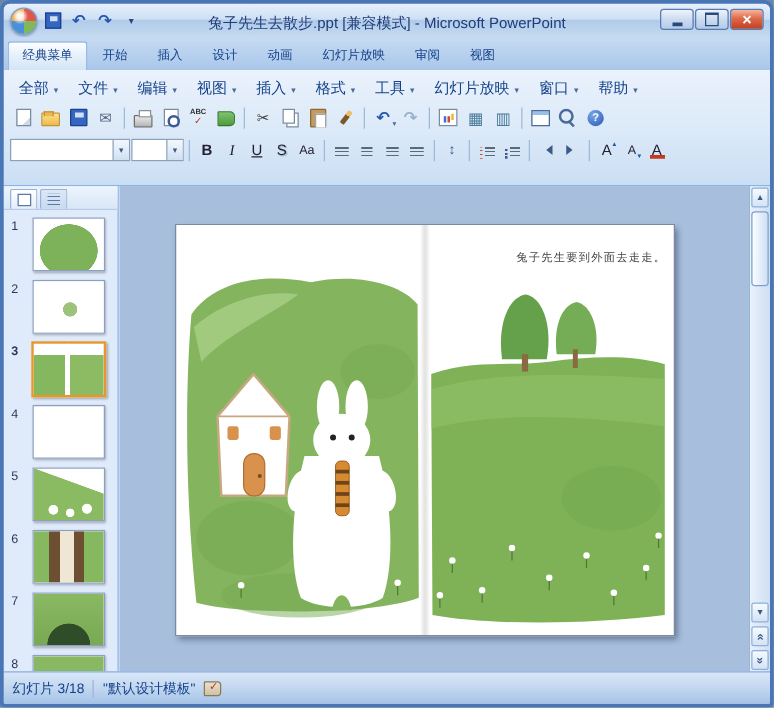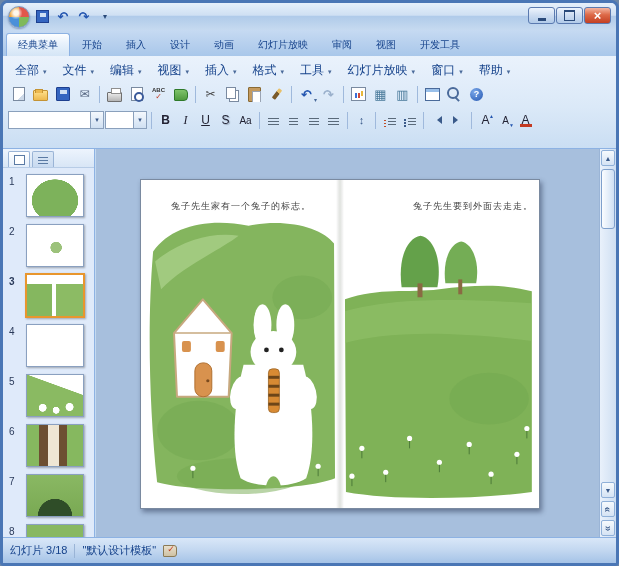--- a/index.html
+++ b/index.html
@@ -233,37 +233,37 @@
 <body>
 
 <div class="window">
 
   <div class="titlebar">
     <div class="orb"></div>
     <div class="qbtn q-save"></div>
     <div class="qbtn q-undo"></div>
     <div class="qbtn q-redo"></div>
     <div class="qbtn q-more"></div>
+    <div class="tb-title">兔子先生去散步.ppt [兼容模式] - Microsoft PowerPoint</div>
     <div class="winbtns">
       <div class="wbtn wb-min"></div>
       <div class="wbtn wb-max"></div>
       <div class="wbtn wb-close"></div>
     </div>
   </div>
 
   <div class="tabrow">
     <div class="tab active">经典菜单</div>
     <div class="tab">开始</div>
     <div class="tab">插入</div>
     <div class="tab">设计</div>
     <div class="tab">动画</div>
     <div class="tab">幻灯片放映</div>
     <div class="tab">审阅</div>
     <div class="tab">视图</div>
-    <div class="tab">开发工具</div>
   </div>
 
   <div class="ribbon">
     <div class="menurow">
       <span class="menu-item">
           <span>全部</span>
           <span class="caret"></span>
         </span>
       <span class="menu-item">
           <span>文件</span>
@@ -495,21 +495,20 @@
               <circle cx="300" cy="284" r="2.6"></circle>
             <circle cx="330" cy="266" r="2.6"></circle>
               <circle cx="352" cy="296" r="2.6"></circle>
             <circle cx="378" cy="276" r="2.6"></circle>
               <circle cx="388" cy="250" r="2.6"></circle>
             <circle cx="212" cy="298" r="2.6"></circle>
               <circle cx="52" cy="290" r="2.6"></circle>
             <circle cx="178" cy="288" r="2.6"></circle>
           </g>
         </svg>
-        <div class="cap cap-left">兔子先生家有一个兔子的标志。</div>
         <div class="cap cap-right">兔子先生要到外面去走走。</div>
       </div>
     </div>
 
     <div class="vscroll">
       <div class="sbtn sb-up"></div>
       <div class="sb-thumb"></div>
       <div class="sbtn sb-down"></div>
       <div class="sbtn sb-prev"></div>
       <div class="sbtn sb-next"></div>

